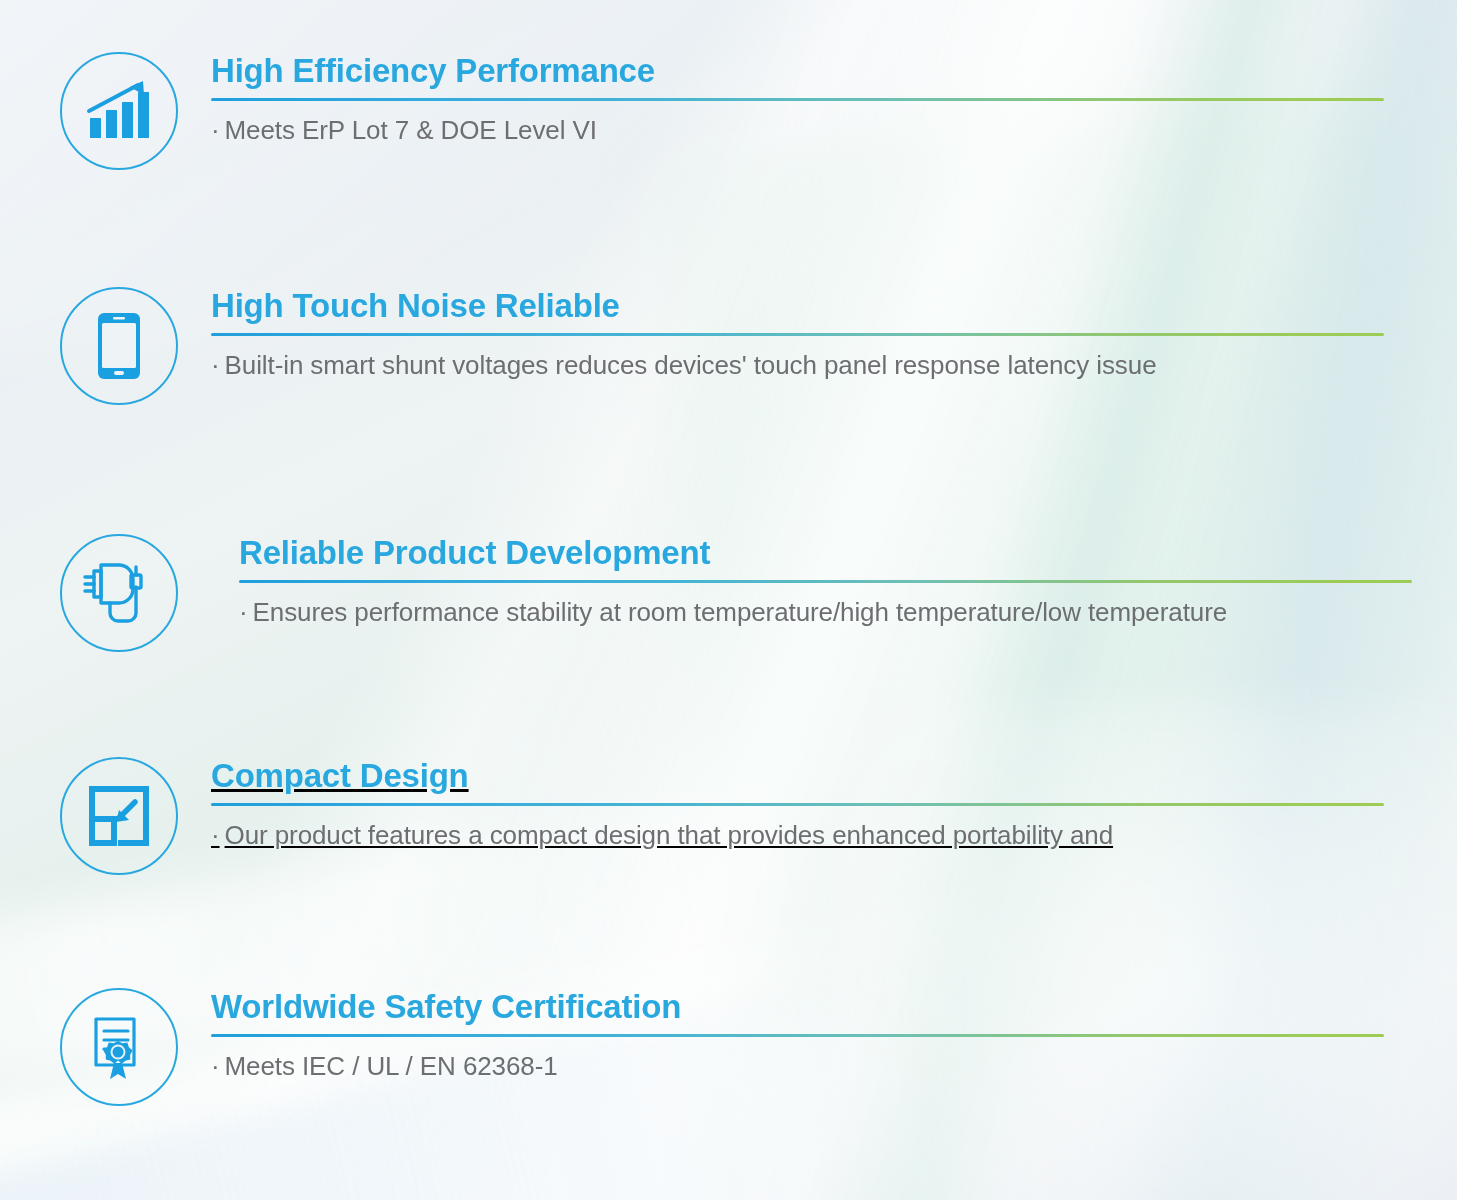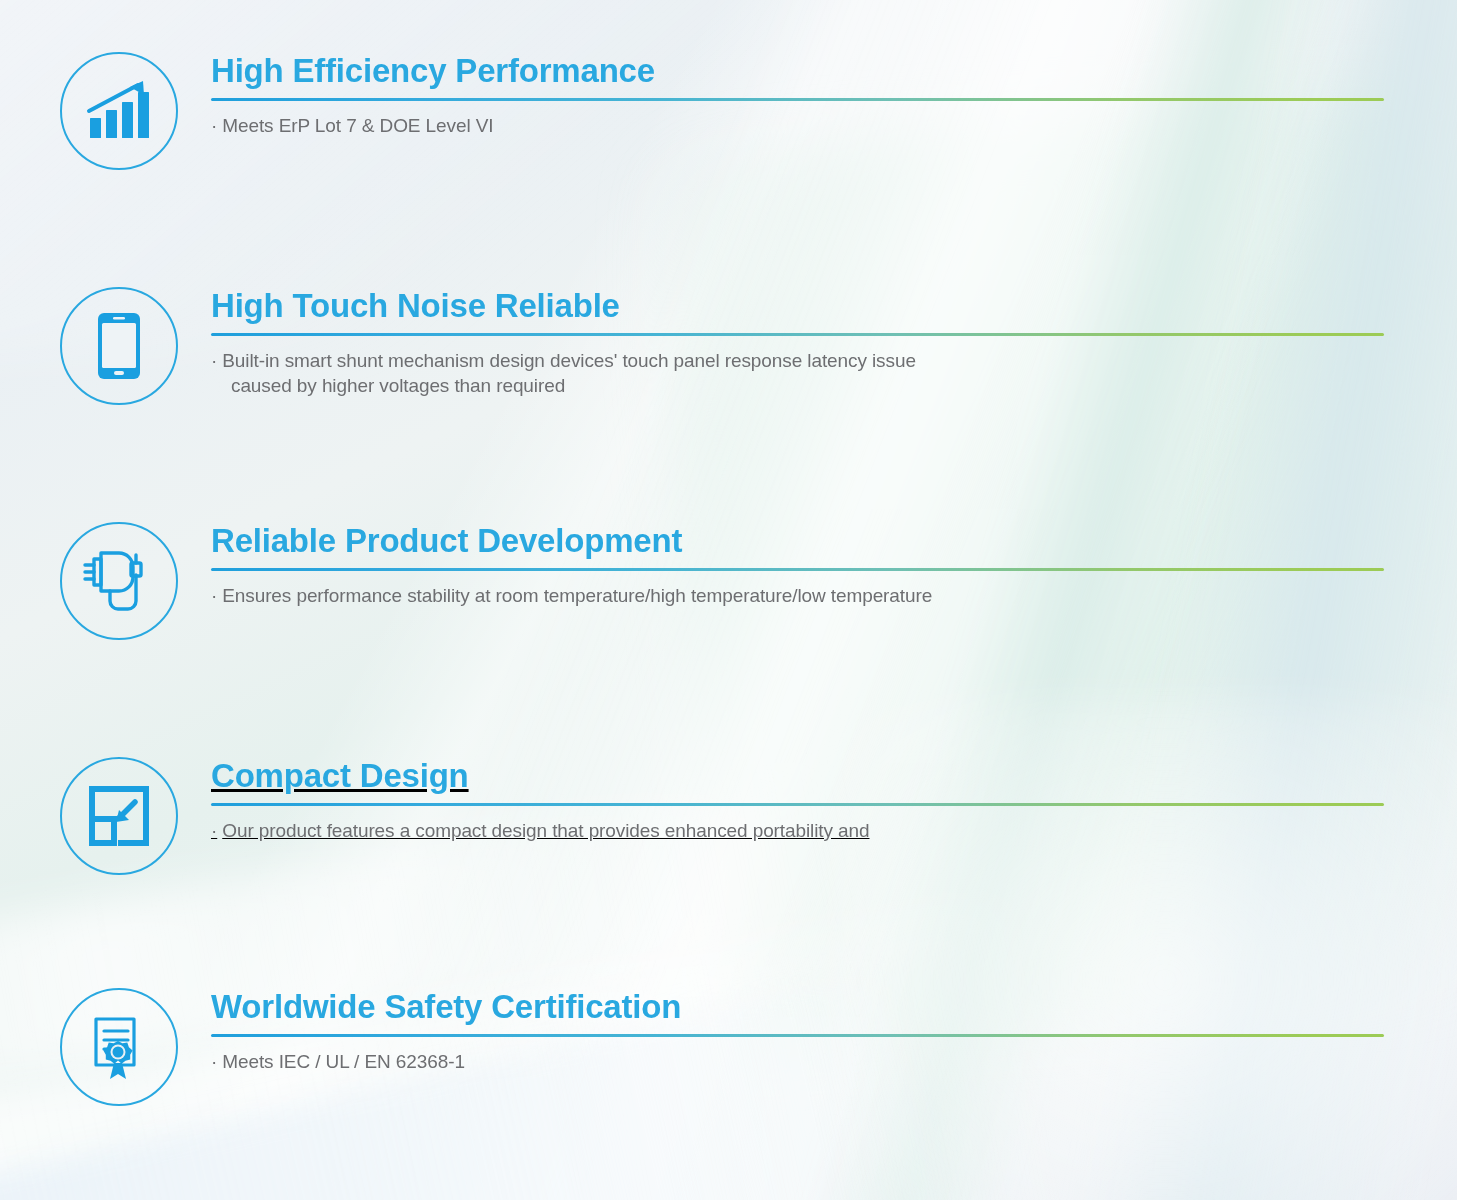--- a/index.html
+++ b/index.html
@@ -165,21 +165,21 @@
         #93c86c 78%,
         #9ccb56 94%,
         #9ccb56 100%);
     border-radius: 2px;
   }
   .bullets {
     margin-top: 11px;
   }
   .bullet {
     color: #6d6e71;
-    font-size: 19px;
+    font-size: 26px;
     line-height: 1.36;
     letter-spacing: -0.1px;
     white-space: nowrap;
     display: block;
     margin-top: 12px;
   }
   .bullet .dot {
     color: #6d6e71;
     margin-right: 5px;
   }
@@ -247,28 +247,27 @@
               <rect x="17" y="59" width="10" height="4" rx="2" fill="#eef3f6"></rect>
             </svg>
           </span>
         </div>
       </div>
       <div class="body-col">
         <div class="f-title">High Touch Noise Reliable</div>
         <div class="rule"></div>
         <div class="bullets">
           <div class="bullet">
-            <span class="dot">·</span><span>Built-in smart shunt mechanism design devices' touch panel response latency issue</span>
-            <span class="cont">caused by higher voltages than required</span>
-          </div>
-        </div>
-      </div>
-    </div>
-
-    <div class="feature" style="top:522px;">
+            <span class="dot">·</span><span>Built-in smart shunt voltages reduces devices' touch panel response latency issue</span>
+          </div>
+        </div>
+      </div>
+    </div>
+
+    <div class="feature" style="top:534px;gap:28px;">
       <div class="icon-wrap">
         <div class="icon-circle">
           <span>
             <svg width="76" height="72" viewBox="0 0 76 72">
               <g fill="none" stroke="#1a9fe0" stroke-width="3.4" stroke-linecap="round" stroke-linejoin="round">
 
                 <path d="M20 8 h18 a14 14 0 0 1 14 14 v10 a14 14 0 0 1 -14 14 h-18 z"></path>
 
                 <rect x="13" y="14" width="7" height="26"></rect>
 

